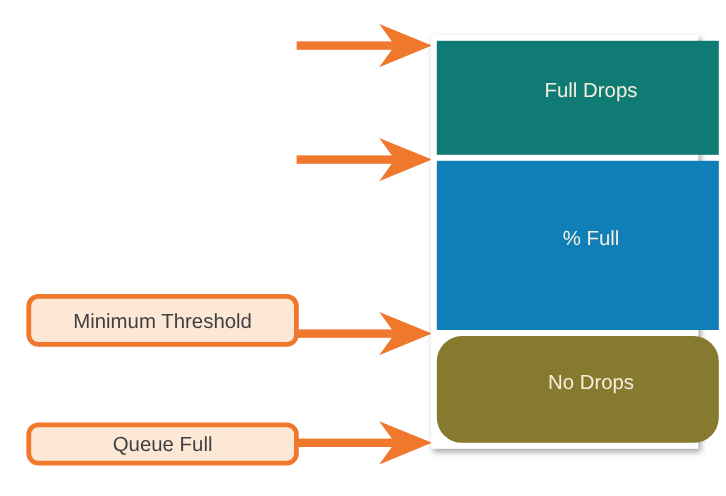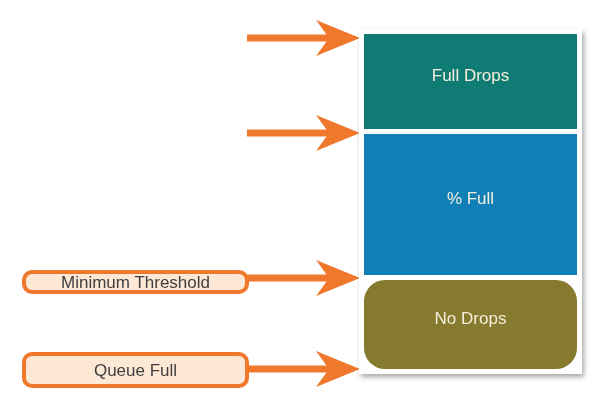--- a/index.html
+++ b/index.html
@@ -26,21 +26,21 @@
     background:var(--label-fill);
     border:4px solid var(--label-border);
     border-radius:10px;
     display:flex;align-items:center;justify-content:center;
     color:var(--label-text);
     font-size:17px;
     line-height:1;
   }
   .box-1{top:21px;height:34px;}
   .box-2{top:117px;height:36px;}
-  .box-3{top:270px;height:24px;}
+  .box-3{top:245px;height:44px;}
   .box-4{top:352px;height:36px;}
   .arrow{
     position:absolute;
     left:247px;
     width:113px;height:40px;
   }
   .arrow-1{top:18px;}
   .arrow-2{top:113px;}
   .arrow-3{top:258px;}
   .arrow-4{top:349px;}
@@ -51,20 +51,21 @@
     width:213px;
     padding:5px;
     background:#FFFFFF;
     box-shadow:2px 3px 5px rgba(0,0,0,0.35);
   }
   .seg{
     width:213px;
     display:flex;align-items:center;justify-content:center;
     color:var(--bar-text);
     font-size:17px;
+    padding-left:22px;
   }
   .seg + .seg{margin-top:5px;}
   .seg-1{height:95px;}
   .seg-2{height:141px;}
   .seg-3{height:89px;border-radius:21px;}
   .seg span{position:relative;top:-6px;}
 </style>
 </head>
 <body>
 

